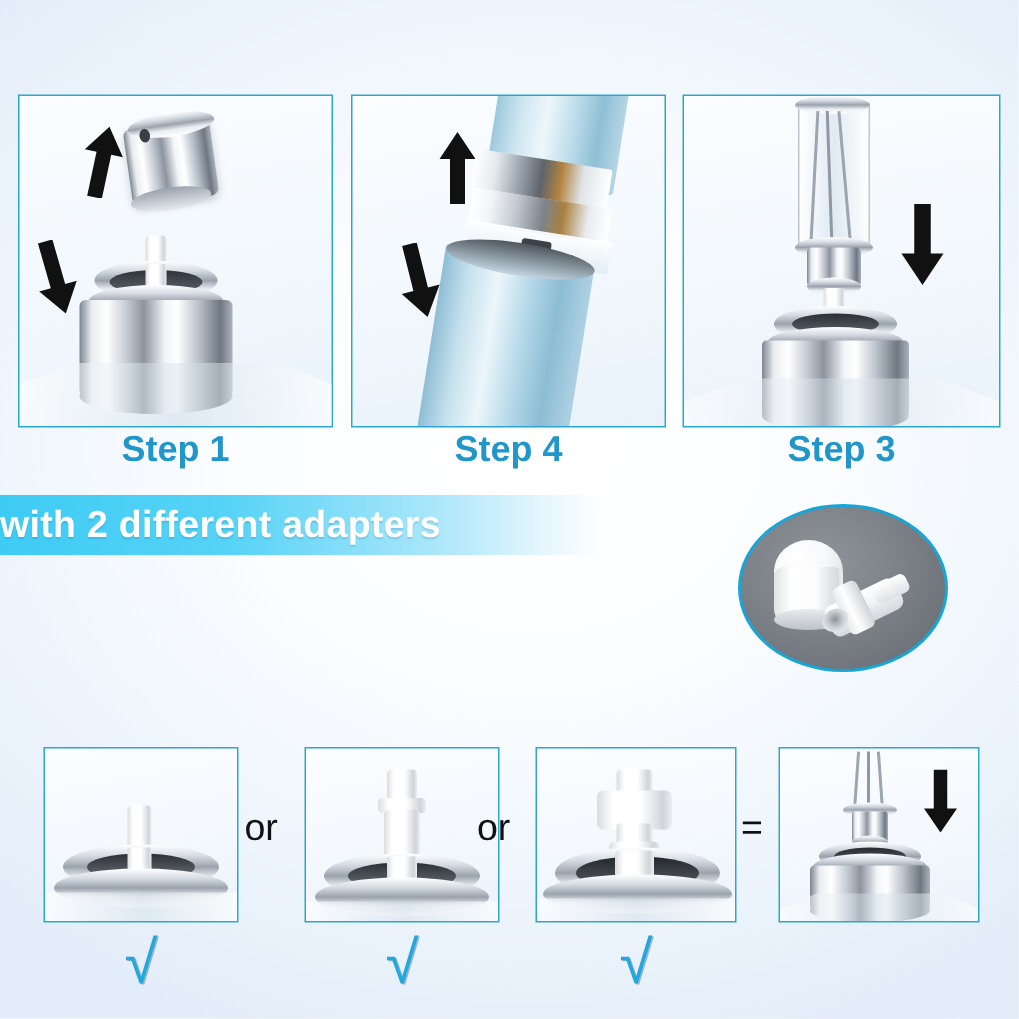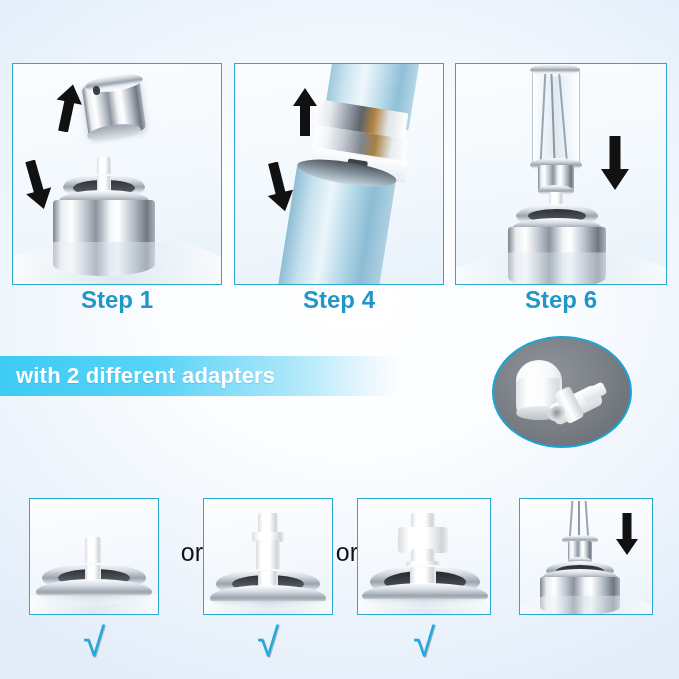--- a/index.html
+++ b/index.html
@@ -14,21 +14,21 @@
   .stage{position:absolute;left:0;top:0;width:679px;height:679px;}
 
   
   .banner{
     position:absolute;display:flex;align-items:center;
     background:linear-gradient(90deg,#3ecbf4 0%,#56d3f6 38%,#a9e6fa 72%,#e9f7fe 92%,rgba(240,250,255,0) 100%);
     color:#ffffff;font-weight:bold;letter-spacing:.2px;
     text-shadow:0 1px 1px rgba(0,90,140,.18);
   }
   #banner-top{left:0;top:2px;width:342px;height:45px;font-size:28px;padding-left:16px;box-sizing:border-box;}
-  #banner-mid{left:0;top:330px;width:400px;height:40px;font-size:22px;padding-left:16px;box-sizing:border-box;margin-top:26px;}
+  #banner-mid{left:0;top:330px;width:400px;height:40px;font-size:25px;box-sizing:border-box;}
 
   
   .photo-box{
     position:absolute;border:1.6px solid #2aa8cf;box-sizing:border-box;overflow:hidden;
     background:linear-gradient(170deg,#fbfdff 0%,#f2f8fd 55%,#e9f2fa 100%);
   }
   #step-box-1{left:12px;top:63px;width:210px;height:222px;}
   #step-box-2{left:234px;top:63px;width:210px;height:222px;}
   #step-box-3{left:455px;top:63px;width:212px;height:222px;}
 
@@ -80,21 +80,21 @@
     position:absolute;top:498px;width:130px;height:117px;
     border:1.8px solid #2aa8cf;box-sizing:border-box;overflow:hidden;
     background:linear-gradient(170deg,#fcfdff 0%,#f3f8fd 60%,#eaf2fa 100%);
   }
   #bottom-box-1{left:29px;}
   #bottom-box-2{left:203px;}
   #bottom-box-3{left:357px;width:134px;}
   #bottom-box-4{left:519px;width:134px;}
 
   .connector{
-    position:absolute;top:538px;font-size:25px;color:#111;text-align:right;width:40px;
+    position:absolute;top:538px;font-size:25px;color:#111;text-align:left;width:40px;
   }
   #connector-1{left:163px;}
   #connector-2{left:318px;}
   #connector-3{left:494px;}
 
   .check{
     position:absolute;top:622px;width:130px;text-align:center;
     font-size:40px;line-height:40px;color:#22a8dd;font-weight:normal;
     text-shadow:1px 1px 0 rgba(0,70,110,.35);
   }
@@ -192,21 +192,21 @@
     <div class="art chrome-cyl" style="left:52px;top:163px;width:98px;height:50px;border-radius:3px;"></div>
     <div class="art ellipse chrome-cyl" style="left:52px;top:202px;width:98px;height:22px;"></div>
     <div class="art glass" style="left:0px;top:182px;width:212px;height:40px;clip-path:polygon(0% 55%,20% 16%,80% 16%,100% 55%,100% 100%,0% 100%);opacity:.7;"></div>
 
     <div class="arrow" style="left:142px;top:72px;">
       <svg width="34" height="54" viewBox="0 0 34 54">
           <path d="M17 54 L3 33 L11.5 33 L11.5 0 L22.5 0 L22.5 33 L31 33 Z" fill="#111"></path>
         </svg>
     </div>
   </div>
-  <div class="step-label" id="step-label-3">Step 6</div>
+  <div class="step-label" id="step-label-3">Step 3</div>
 
   <div class="banner" id="banner-mid">
     <span>with 2 different adapters</span>
   </div>
 
   <div id="adapter-oval">
 
     <div class="art ellipse" style="left:22px;top:22px;width:46px;height:42px;background:radial-gradient(ellipse at 35% 28%,#ffffff 0%,#f6f8f9 45%,#dfe3e6 78%,#c6cbd0 100%);"></div>
     <div class="art" style="left:22px;top:40px;width:46px;height:38px;border-radius:6px 6px 10px 10px;background:linear-gradient(90deg,#dfe3e6 0%,#ffffff 25%,#fbfcfd 60%,#d5dadd 92%,#eef0f2 100%);"></div>
     <div class="art ellipse" style="left:22px;top:68px;width:46px;height:14px;background:linear-gradient(180deg,#e8ebee,#bcc2c7);"></div>

